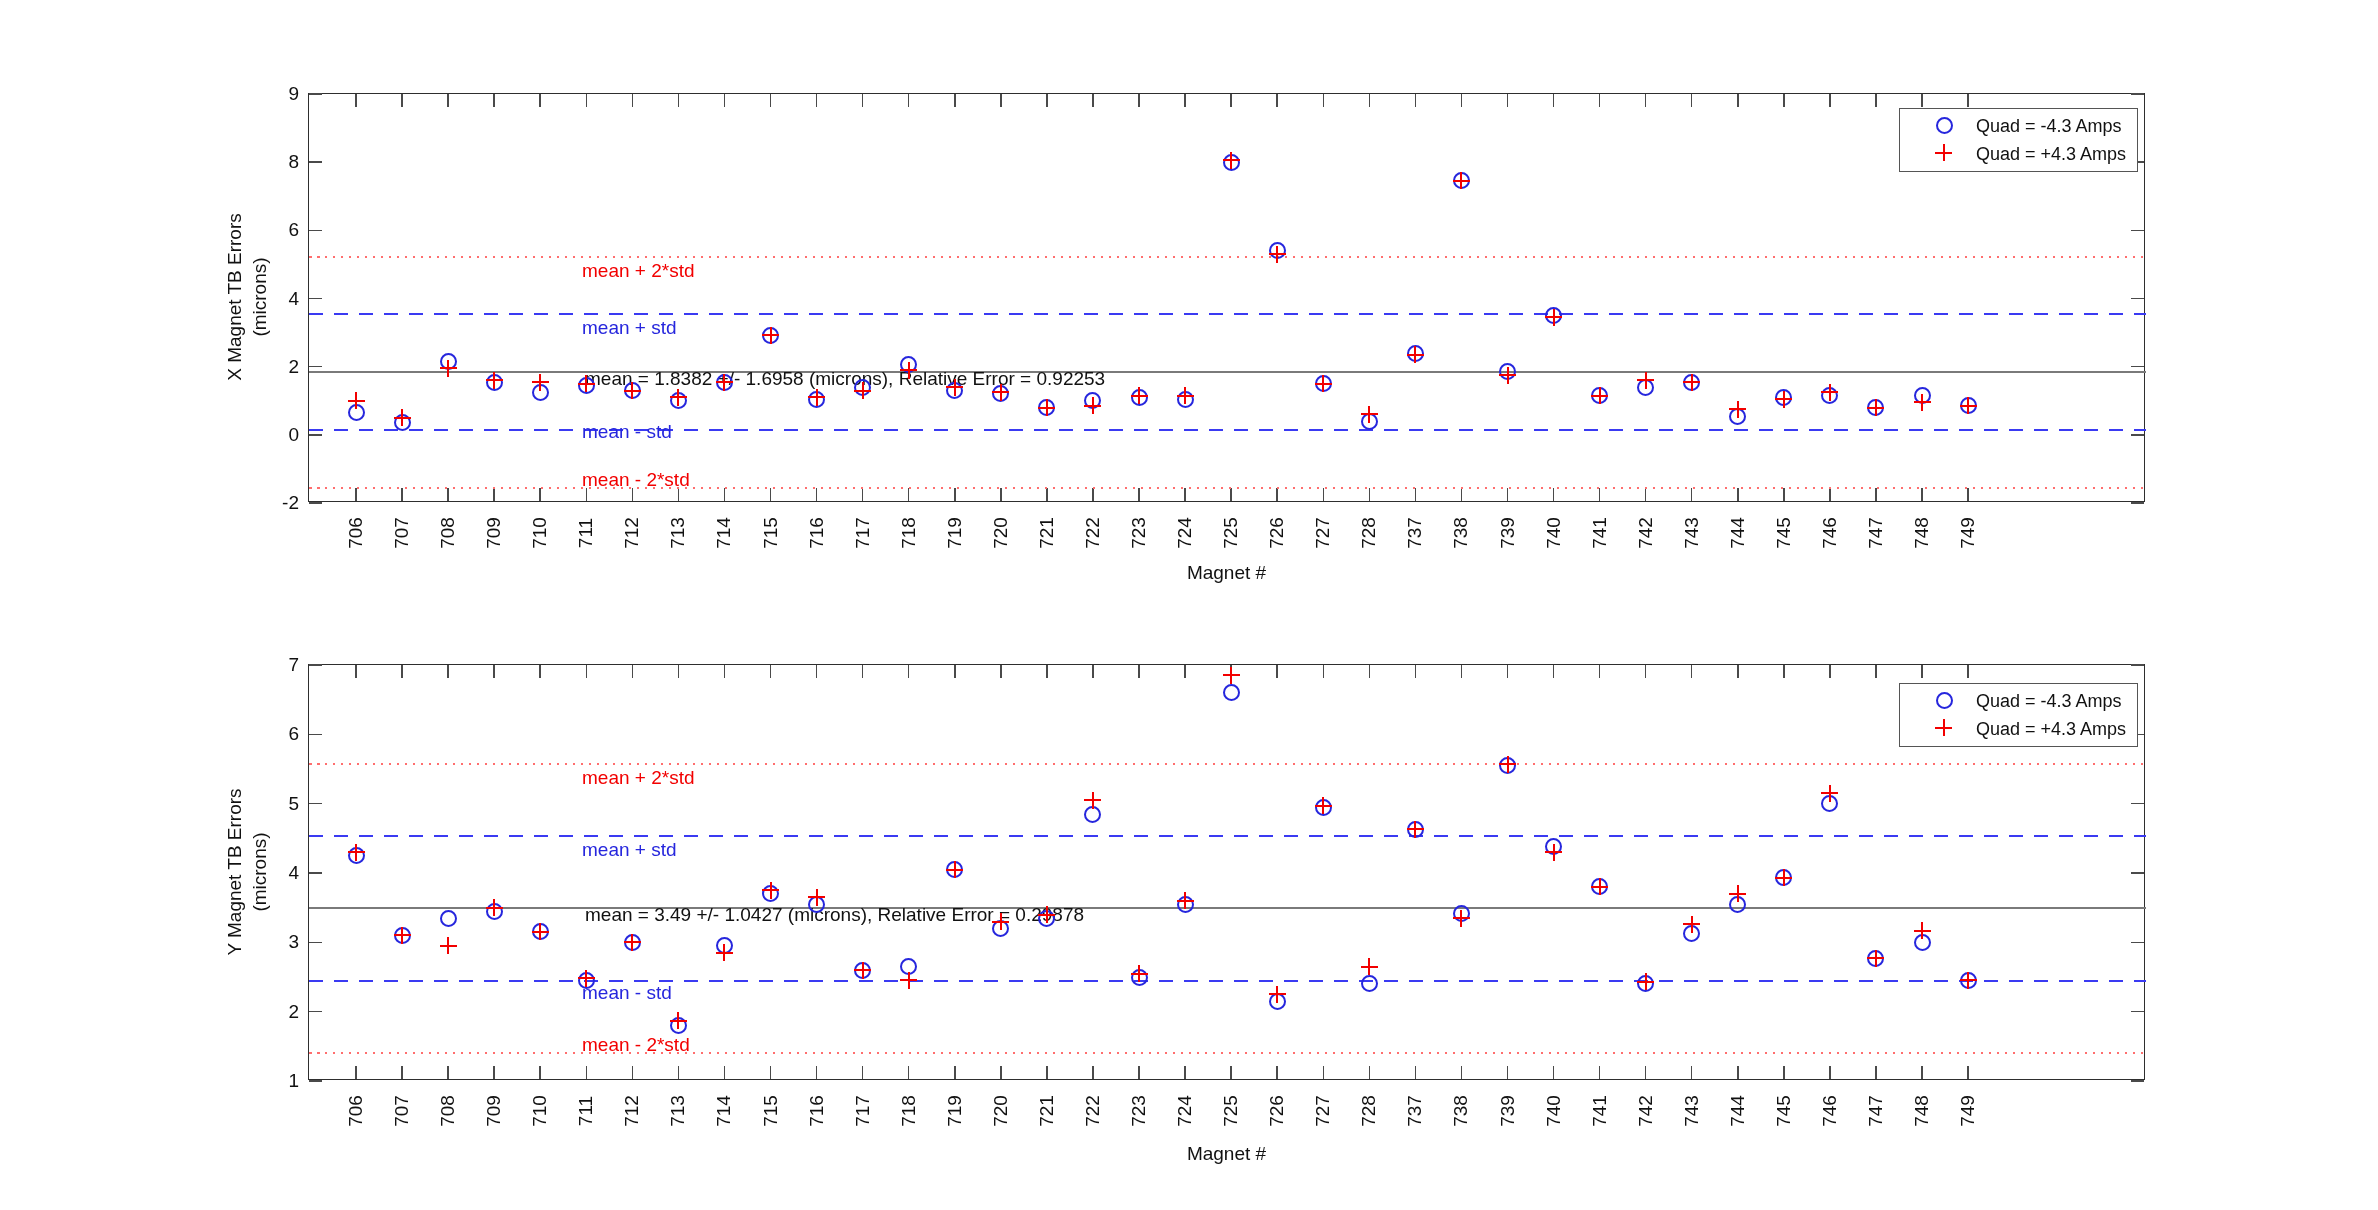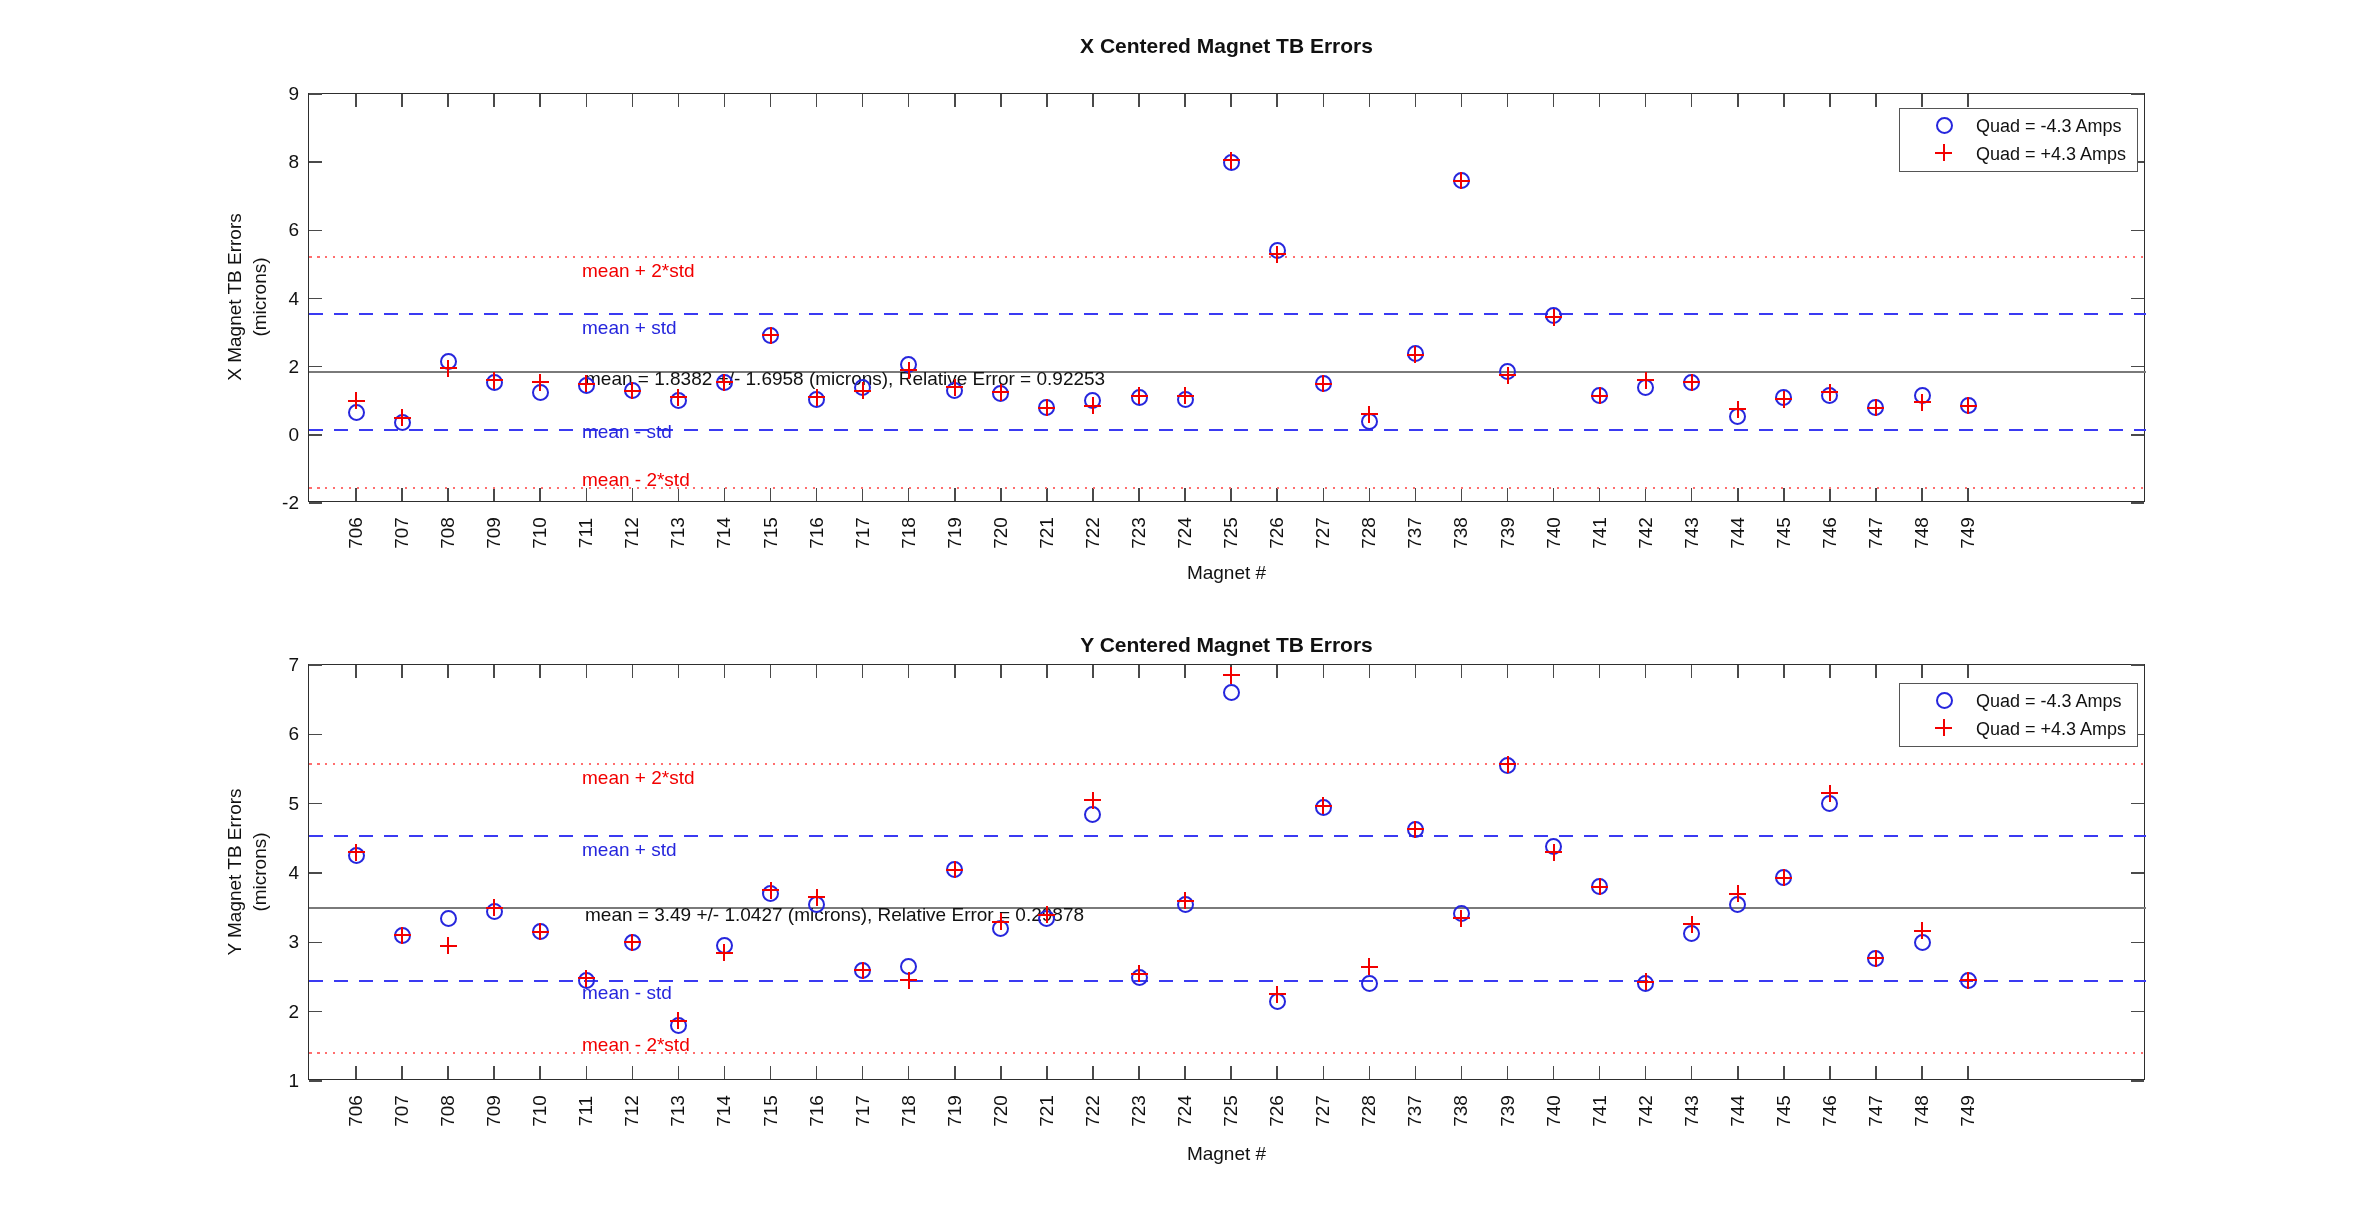--- a/index.html
+++ b/index.html
@@ -34,21 +34,20 @@
   .legend-box{position:absolute;width:237px;height:62px;border:1px solid #555;background:#fff;z-index:5;}
   .legend-row{position:absolute;left:0;width:100%;height:28px;}
   .legend-icon-cell{position:absolute;left:28px;width:34px;height:28px;}
   .legend-label{position:absolute;left:76px;top:4px;font-size:18px;color:#111;white-space:nowrap;}
 </style>
 </head>
 <body>
 
 <div class="figure">
 
-  <div class="plot-title" id="plot0-title">X Centered Magnet TB Errors</div>
   <div class="y-axis-label" id="plot0-ylabel">
     <div>X Magnet TB Errors</div>
     <div>(microns)</div>
   </div>
   <div class="plot-box" id="plot0-box">
       <div class="tickmark" style="left: 0px; top: -0.75px; width: 13px; height: 1.5px;"></div>
       <div class="tickmark" style="right: 0px; top: -0.75px; width: 13px; height: 1.5px;"></div>
       <div class="ytick-label" style="left: -56px; top: -11px;">9</div>
       <div class="tickmark" style="left: 0px; top: 67.4167px; width: 13px; height: 1.5px;"></div>
       <div class="tickmark" style="right: 0px; top: 67.4167px; width: 13px; height: 1.5px;"></div>
@@ -268,21 +267,20 @@
         <div class="legend-row" style="top: 31px;">
           <div class="legend-icon-cell">
             <div class="mk-plus" style="left: 7px; top: 4px; --c: #f20000;"></div>
           </div>
           <div class="legend-label">Quad = +4.3 Amps</div>
         </div>
       </div>
     </div>
   <div class="x-axis-label" id="plot0-xlabel">Magnet #</div>
 
-  <div class="plot-title" id="plot1-title">Y Centered Magnet TB Errors</div>
   <div class="y-axis-label" id="plot1-ylabel">
     <div>Y Magnet TB Errors</div>
     <div>(microns)</div>
   </div>
   <div class="plot-box" id="plot1-box">
       <div class="tickmark" style="left: 0px; top: -0.75px; width: 13px; height: 1.5px;"></div>
       <div class="tickmark" style="right: 0px; top: -0.75px; width: 13px; height: 1.5px;"></div>
       <div class="ytick-label" style="left: -56px; top: -11px;">7</div>
       <div class="tickmark" style="left: 0px; top: 68.5833px; width: 13px; height: 1.5px;"></div>
       <div class="tickmark" style="right: 0px; top: 68.5833px; width: 13px; height: 1.5px;"></div>

